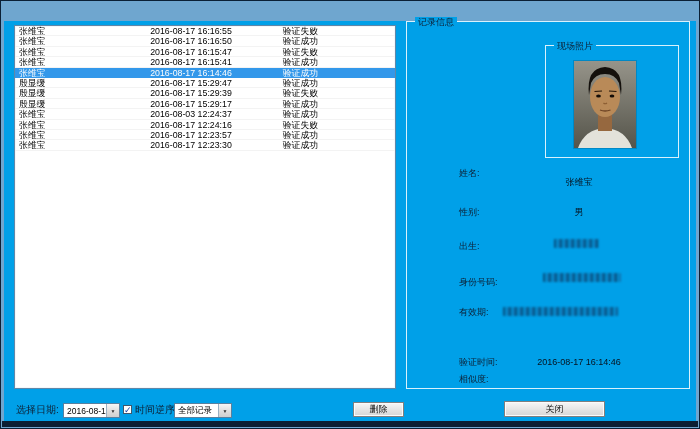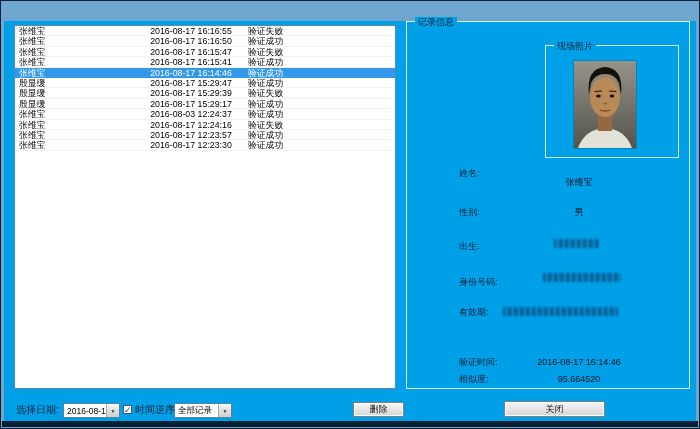--- a/index.html
+++ b/index.html
@@ -23,21 +23,21 @@
     border-bottom:1px solid #a8a8a8;font-size:8.5px;line-height:9px;color:#111;}
   .hcell{border-right:1px solid #bdbdbd;text-align:center;overflow:hidden;white-space:nowrap;cursor:pointer;}
   .hc0{width:119px;text-align:left;padding-left:4px;}
   .hc1{width:114px;}
   .hc2{width:70px;}
   .hc3{flex:1;border-right:none;}
   .lv-row{display:flex;height:10.4px;font-size:8.8px;line-height:10px;color:#000;cursor:default;}
   .cell{overflow:hidden;white-space:nowrap;border-bottom:1px solid #f3f3f3;}
   .c0{width:119px;padding-left:4px;}
   .c1{width:114px;text-align:center;}
-  .c2{width:70px;text-align:left;}
+  .c2{width:70px;text-align:right;}
   .lv-row.selected .cell{background:#3398ea;color:#fdfdfd;border-bottom-color:#3398ea;}
 
   
   .groupbox{position:absolute;border:1px solid rgba(255,255,255,.85);}
   .gb-label{position:absolute;top:-5px;left:8px;background:#00a0e8;padding:0 3px;
     font-size:9px;line-height:10px;color:#0d1f33;white-space:nowrap;}
   .gb-info{left:405px;top:20px;width:284px;height:368px;}
   .gb-id{left:7px;top:23px;width:125px;height:113px;}
   .gb-live{left:138px;top:23px;width:134px;height:113px;}
   .photo{position:absolute;top:15px;left:28px;box-shadow:0 0 0 1px rgba(0,0,0,.15);}
@@ -187,21 +187,20 @@
   <div class="fieldlabel" style="top:276px">身份号码:</div>
   <div class="redact" style="left:542px;top:272px;width:78px"></div>
 
   <div class="fieldlabel" style="top:306px">有效期:</div>
   <div class="redact" style="left:502px;top:306px;width:115px"></div>
 
   <div class="fieldlabel" style="top:356px">验证时间:</div>
   <div class="fieldvalue" style="top:356px">2016-08-17 16:14:46</div>
 
   <div class="fieldlabel" style="top:373px">相似度:</div>
-  <div class="fieldvalue" style="top:373px">95.664520</div>
 
   <div class="flabel" style="left:15px;top:404px">选择日期:</div>
   <div class="combo" style="left:62px;top:402px;width:57px">
     <span class="txt">2016-08-17</span>
     <span class="arrowbox">▼</span>
   </div>
   <div class="checkbox" style="left:122px;top:404px">
     <span id="checkmark">✓</span>
   </div>
   <div class="flabel" style="left:134px;top:404px">时间逆序</div>

